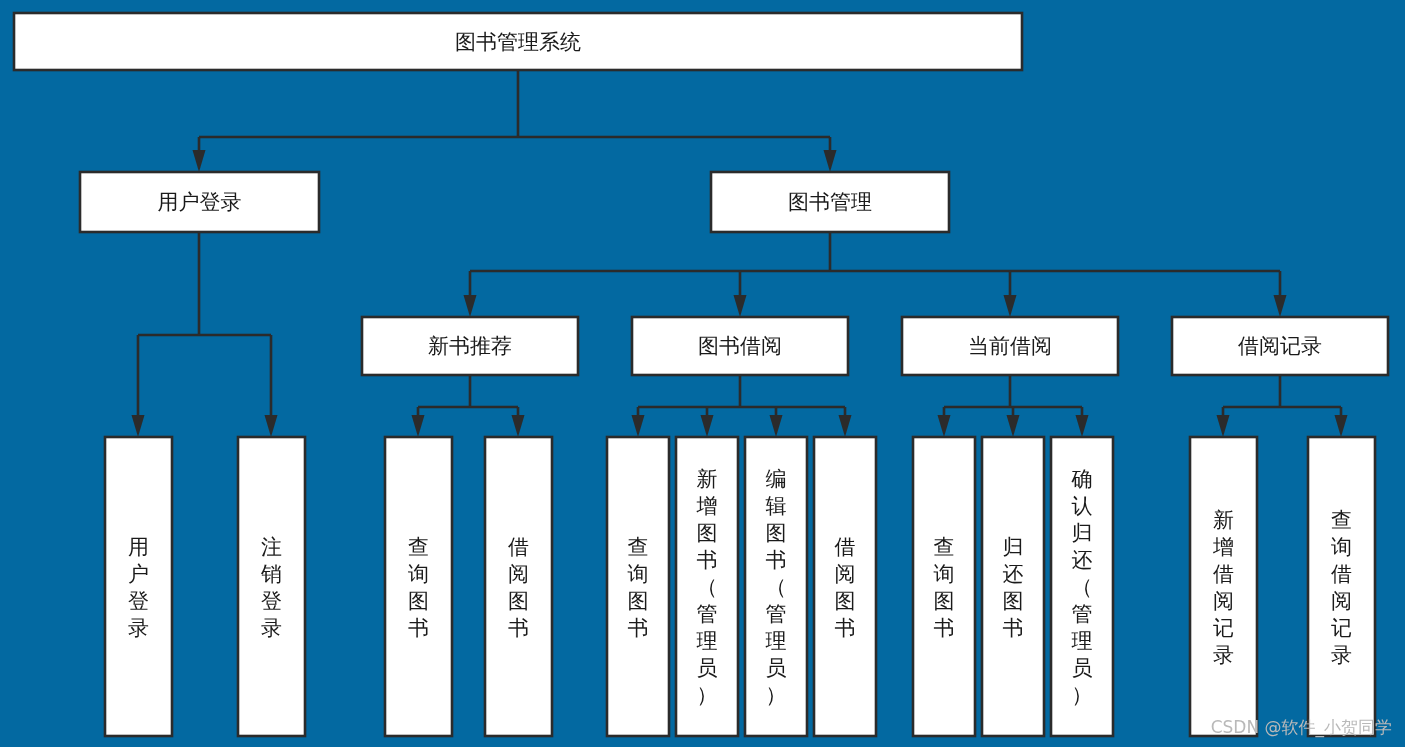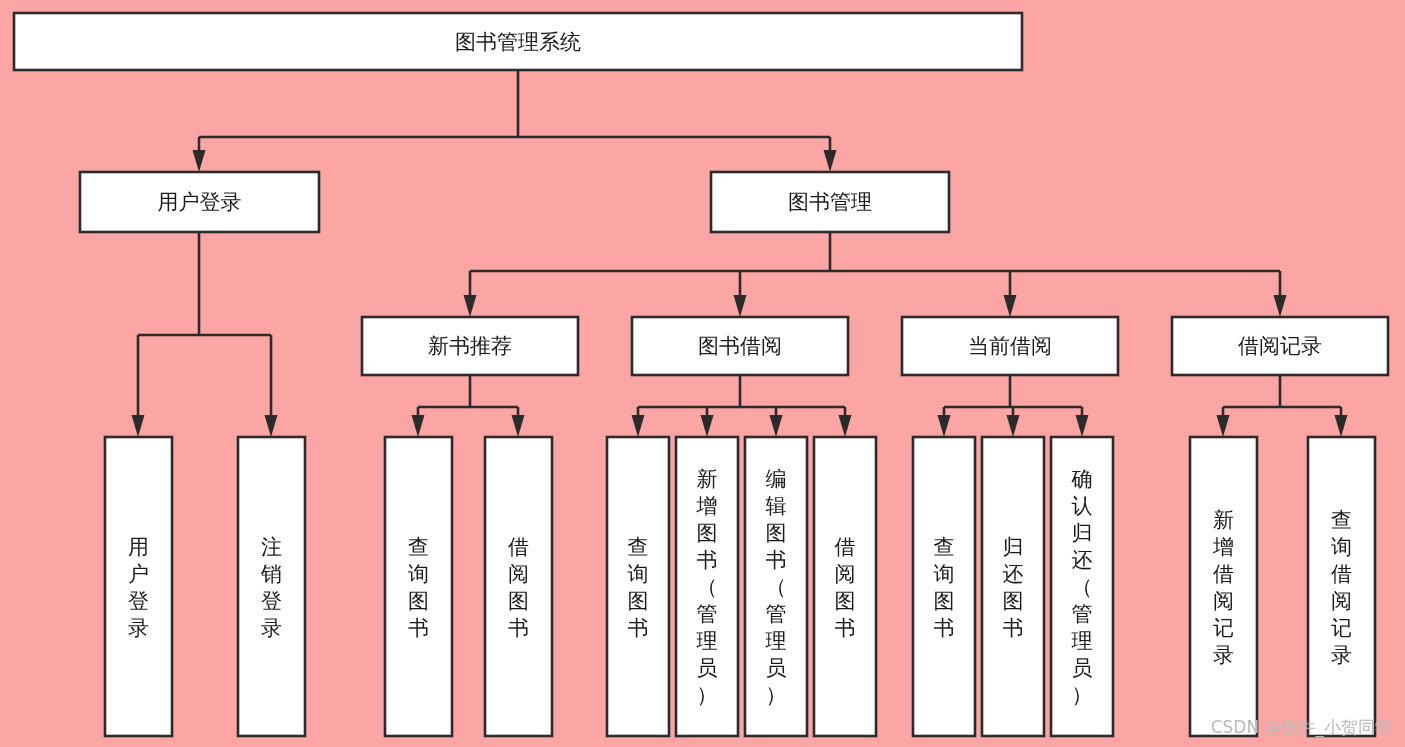--- a/index.html
+++ b/index.html
@@ -8,21 +8,21 @@
     padding: 0;
     background: #ffffff;
   }
   body {
     font-family: "DejaVu Sans", "Liberation Sans", sans-serif;
   }
   #diagram-root {
     position: relative;
     width: 1405px;
     height: 747px;
-    background: #fca5a5;
+    background: #0369a1;
     overflow: hidden;
   }
   svg.diagram-canvas {
     position: absolute;
     left: 0;
     top: 0;
     width: 1405px;
     height: 747px;
     display: block;
   }

